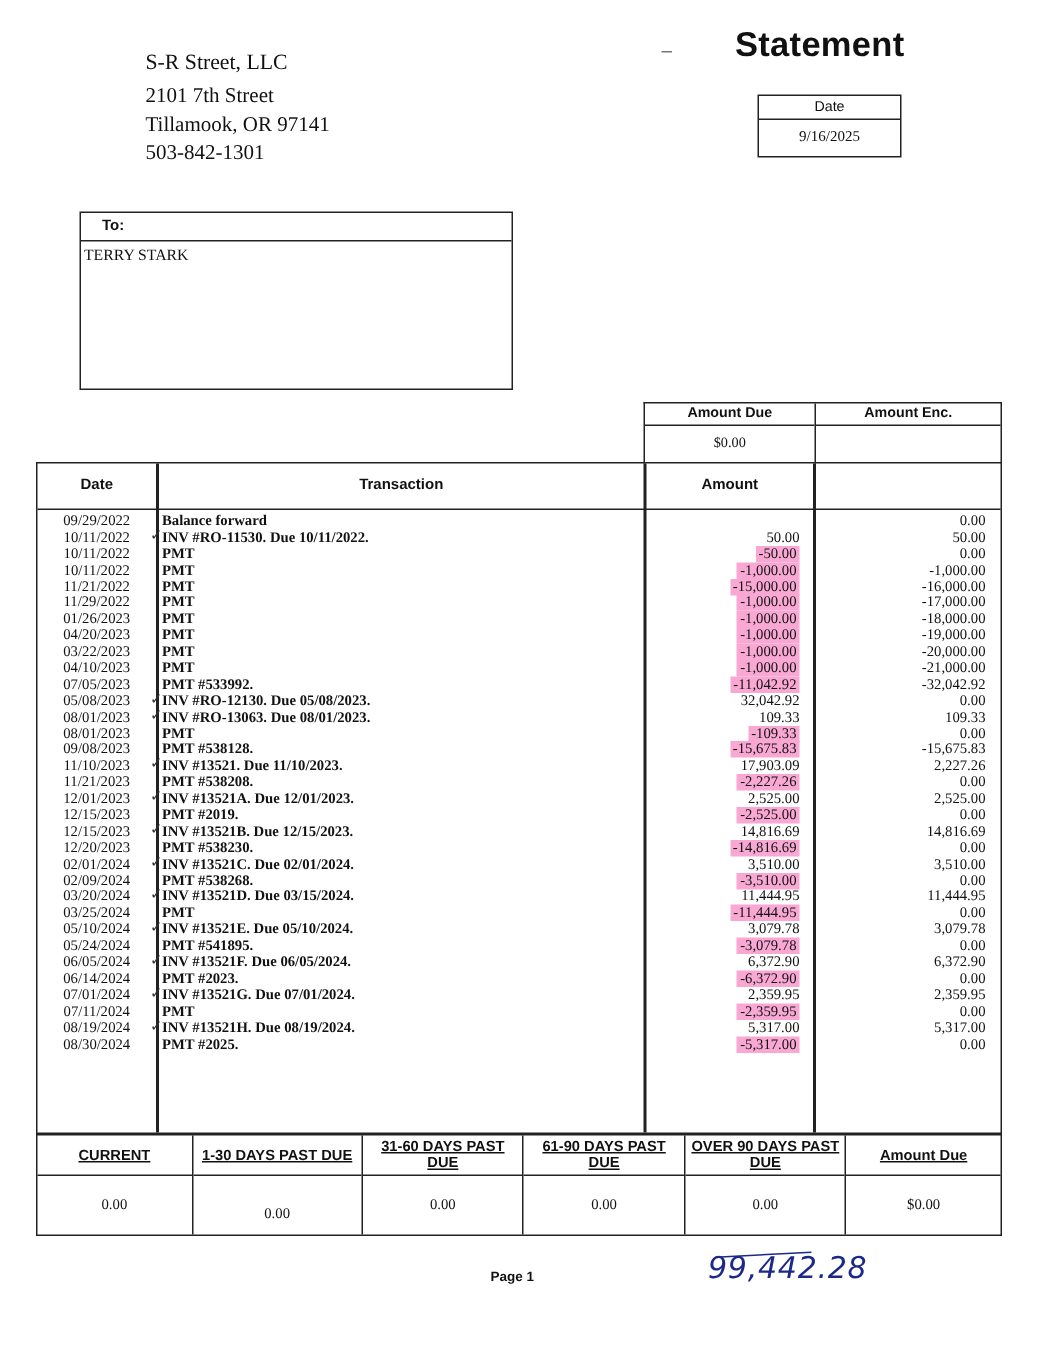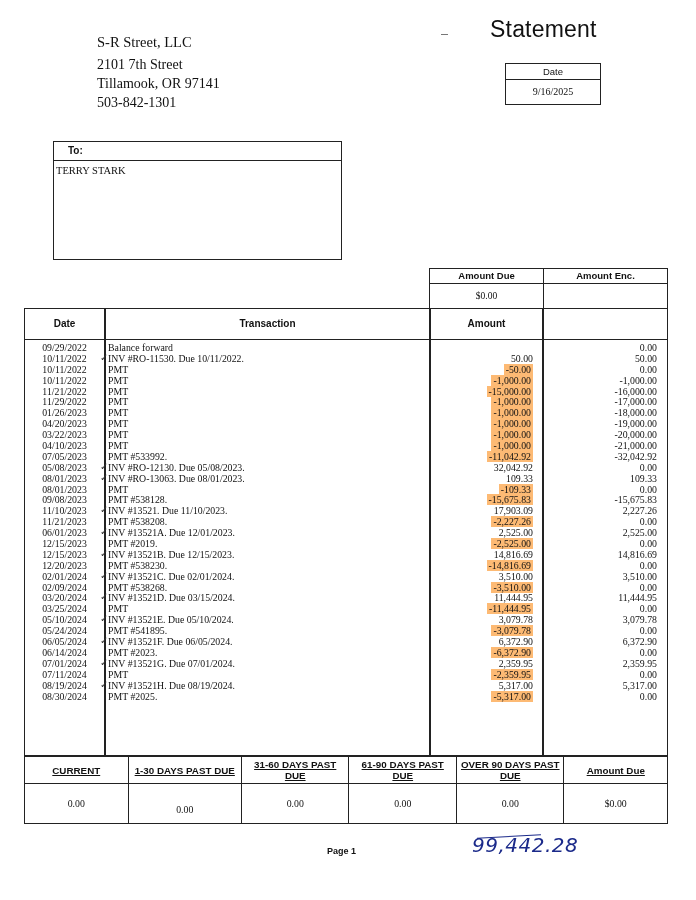--- a/index.html
+++ b/index.html
@@ -4,21 +4,21 @@
 <style>
   html, body { margin:0; padding:0; }
   body { width:696px; height:900px; background:#ffffff; position:relative; overflow:hidden; color:#111; }
   .serif { font-family: "Liberation Serif", "DejaVu Serif", serif; }
   .sans { font-family: "Liberation Sans", "DejaVu Sans", sans-serif; }
   .abs { position:absolute; }
 
   .company { left:97px; top:33px; font-size:14px; line-height:19px; }
   .company .name { font-size:14.5px; margin-bottom:3px; }
 
-  .title { left:490px; top:16px; font-size:23px; font-weight:normal; letter-spacing:0.2px; }
+  .title { left:490px; top:16px; font-size:23px; font-weight:bold; letter-spacing:0.2px; }
   .title-dash { left:441px; top:34px; width:7px; height:1px; background:#777; }
 
   .datebox { left:505px; top:63px; width:94px; height:40px; border:1.5px solid #222; }
   .datebox .hd { height:15px; border-bottom:1.5px solid #222; text-align:center; font-size:9.5px; line-height:15px; }
   .datebox .val { text-align:center; font-size:10px; line-height:24px; }
 
   .tobox { left:53px; top:141px; width:287px; height:117px; border:1.5px solid #222; }
   .tobox .hd { height:18px; border-bottom:1.5px solid #222; font-size:10px; line-height:18px; padding-left:14px; font-weight:bold; }
   .tobox .line { font-size:10.5px; line-height:13px; padding-left:2px; }
 
@@ -29,23 +29,23 @@
   .duebox .hd { height:14px; border-bottom:1.5px solid #222; text-align:center; font-size:9.5px; line-height:14px; font-weight:bold; }
   .duebox .v { height:25px; text-align:center; font-size:9.5px; line-height:24px; }
 
   .main { left:24px; top:308px; width:642px; height:446px; border:1.5px solid #222; }
   .main .vline { position:absolute; top:0; bottom:0; width:1.5px; background:#222; }
   .main .thead { position:absolute; left:0; right:0; top:0; height:30px; border-bottom:1.5px solid #222; font-size:10px; font-weight:bold; }
   .main .thead div { position:absolute; top:0; line-height:30px; text-align:center; }
   .rows { position:absolute; left:0; right:0; top:34px; }
   .r { position:relative; height:10.9px; font-size:9.8px; line-height:10.9px; white-space:nowrap; }
   .r .d { position:absolute; left:0; width:79px; text-align:center; }
-  .r .t { position:absolute; left:83px; }
+  .r .t { position:absolute; left:83px;font-weight:bold; }
   .r .a { position:absolute; right:134px; text-align:right; }
-  .r .a.hl span { background:#fdba74; padding:0 2px; }
+  .r .a.hl span { background:#f9a8d4; padding:0 2px; }
   .r .b { position:absolute; right:10px; text-align:right; }
   .r .chk { position:absolute; left:75px; top:-1px; font-size:10px; color:#333; }
 
   .aging { left:24px; top:756px; width:642px; height:66px; border:1.5px solid #222; }
   .aging .cols { display:flex; height:100%; }
   .aging .col { border-right:1.5px solid #222; display:flex; flex-direction:column; }
   .aging .col:last-child { border-right:none; }
   .aging .hd { height:26px; border-bottom:1.5px solid #222; text-align:center; font-size:9.8px; font-weight:bold; line-height:11px; display:flex; align-items:center; justify-content:center; padding:0 2px;text-decoration:underline; }
   .aging .v { flex:1; display:flex; align-items:center; justify-content:center; font-size:9.8px; }
 
@@ -199,21 +199,21 @@
         <span class="a"><span>17,903.09</span></span>
         <span class="b">2,227.26</span>
       </div>
       <div class="r">
         <span class="d">11/21/2023</span>
         <span class="t">PMT #538208.</span>
         <span class="a hl"><span>-2,227.26</span></span>
         <span class="b">0.00</span>
       </div>
       <div class="r">
-        <span class="d">06/01/2023</span>
+        <span class="d">12/01/2023</span>
         <span class="chk">✓</span>
         <span class="t">INV #13521A. Due 12/01/2023.</span>
         <span class="a"><span>2,525.00</span></span>
         <span class="b">2,525.00</span>
       </div>
       <div class="r">
         <span class="d">12/15/2023</span>
         <span class="t">PMT #2019.</span>
         <span class="a hl"><span>-2,525.00</span></span>
         <span class="b">0.00</span>

